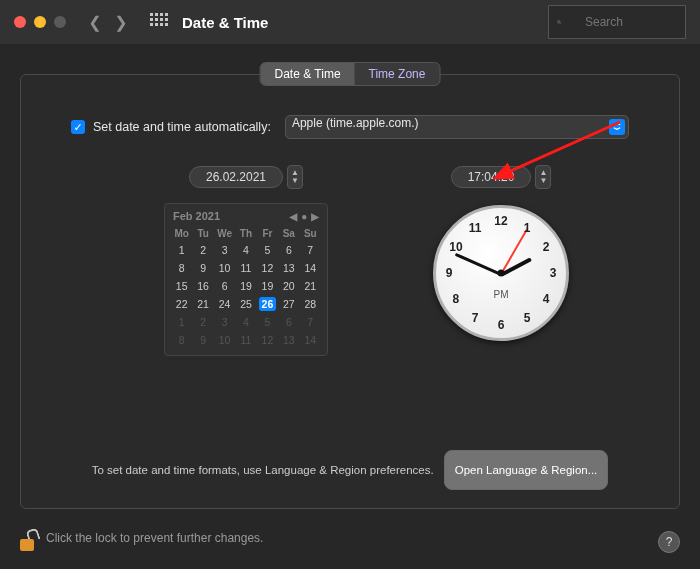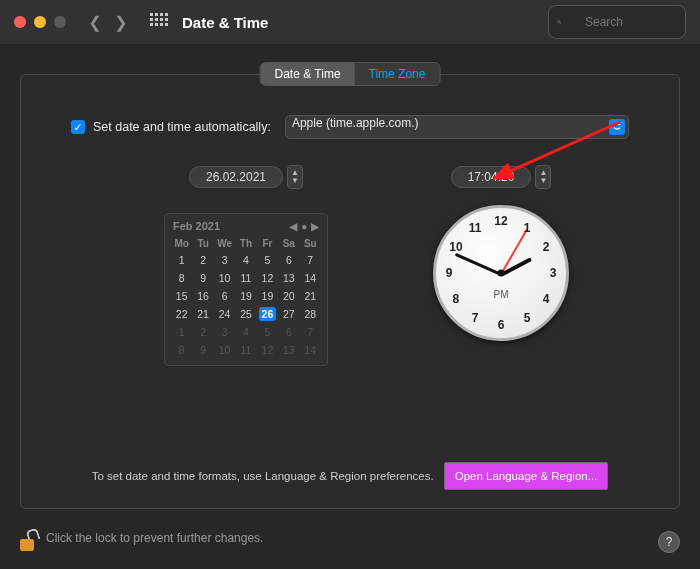--- a/index.html
+++ b/index.html
@@ -8,56 +8,56 @@
   .dot{width:12px;height:12px;border-radius:50%;}
   .dot.red{background:#ff5f57;}
   .dot.yellow{background:#febc2e;}
   .dot.grey{background:#5a5a5a;}
   .nav{display:flex;gap:4px;margin-right:18px;color:#8e8e8e;}
   .nav-btn{width:22px;height:22px;display:flex;align-items:center;justify-content:center;font-size:16px;border-radius:4px;}
   .grid-icon{width:18px;height:18px;margin-right:14px;display:grid;grid-template-columns:repeat(4,3px);grid-template-rows:repeat(3,3px);gap:2px;}
   .grid-icon span{background:#c7c7c7;}
   .title{font-weight:600;font-size:15px;color:#fff;}
   .spacer{flex:1;}
-  .search{display:flex;align-items:center;background:#2a2a2a;border:1px solid #555;border-radius:8px;height:24px;padding:4px 8px;width:120px;gap:16px;}
+  .search{display:flex;align-items:center;background:#2a2a2a;border:1px solid #555;border-radius:1px;height:24px;padding:4px 8px;width:120px;gap:16px;}
   .search input{background:transparent;border:none;outline:none;color:#ccc;font-size:12px;width:90px;}
   .search svg{margin-right:6px;}
   .window{position:absolute;top:44px;left:0;right:0;bottom:0;background:#272727;}
   .panel{position:absolute;top:30px;left:20px;right:20px;bottom:60px;border:1px solid #4a4a4a;border-radius:6px;background:#2a2a2a;}
   .tabbar{position:absolute;top:-13px;left:50%;transform:translateX(-50%);display:flex;background:#3a3a3a;border-radius:6px;overflow:hidden;border:1px solid #555;}
-  .tab{padding:4px 14px;font-size:12px;color:#0ea5e9;}
+  .tab{padding:4px 14px;font-size:12px;color:#c4b5fd;}
   .tab.active{background:#5a5a5a;color:#fff;}
   .row-auto{position:absolute;top:40px;left:50px;right:50px;display:flex;align-items:center;gap:8px;}
   .chk{width:14px;height:14px;border-radius:3px;background:#0a84ff;display:flex;align-items:center;justify-content:center;font-size:11px;color:#fff;}
   .row-auto label{font-size:12.5px;}
   .combo{flex:1;margin-left:6px;height:22px;background:#3a3a3a;border:1px solid #555;border-radius:5px;display:flex;padding:0 6px;font-size:12px;position:relative;}
   .combo .caret{position:absolute;right:3px;top:3px;width:16px;height:16px;background:#0a84ff;border-radius:3px;display:flex;align-items:center;justify-content:center;}
   .stepper{display:flex;align-items:center;gap:4px;}
   .stepper .field{background:#3c3c3c;border:1px solid #555;border-radius:11px;padding:3px 16px;font-size:12px;color:#ddd;}
   .stepper .arrows{width:14px;height:22px;background:#3c3c3c;border:1px solid #555;border-radius:4px;display:flex;flex-direction:column;align-items:center;justify-content:center;line-height:8px;font-size:8px;color:#bbb;}
   .date-col{position:absolute;top:90px;left:140px;width:170px;display:flex;flex-direction:column;align-items:center;}
   .time-col{position:absolute;top:90px;left:400px;width:160px;display:flex;flex-direction:column;align-items:center;}
-  .cal{margin-top:24px;background:#303030;border:1px solid #444;border-radius:4px;padding:6px;width:150px;}
+  .cal{margin-top:14px;background:#303030;border:1px solid #444;border-radius:4px;padding:6px;width:150px;}
   .cal-head{display:flex;justify-content:space-between;align-items:center;color:#888;font-size:11px;font-weight:600;padding:0 2px 4px 2px;}
   .cal-nav{display:flex;gap:4px;color:#888;font-size:10px;}
   .cal-grid{width:100%;border-collapse:collapse;table-layout:fixed;}
   .cal-grid th{font-size:10px;color:#888;font-weight:600;padding:2px 0;}
   .cal-grid td{font-size:10.5px;color:#ccc;text-align:center;padding:3px 0;}
   .cal-grid td.dim{color:#555;}
   .cal-grid td.sel span{background:#0a84ff;border-radius:3px;padding:1px 3px;color:#fff;font-weight:bold;}
   .clock{margin-top:16px;width:130px;height:130px;border-radius:50%;background:radial-gradient(circle at 40% 35%,#fff,#e4e4e4);border:3px solid #aeb0b3;position:relative;box-shadow:0 2px 6px rgba(0,0,0,.6);}
   .clock .num{position:absolute;font-size:12px;font-weight:600;color:#222;transform:translate(-50%,-50%);}
   .clock .ampm{position:absolute;top:62%;left:50%;transform:translateX(-50%);font-size:10px;color:#555;}
   .hand{position:absolute;left:50%;top:50%;transform-origin:0 50%;background:#111;border-radius:2px;}
   .hand.hour{width:34px;height:4px;}
   .hand.min{width:50px;height:3px;}
   .hand.sec{width:52px;height:1.5px;background:#ff3b30;}
   .pin{position:absolute;left:50%;top:50%;width:7px;height:7px;background:#111;border-radius:50%;transform:translate(-50%,-50%);}
   .footer-row{position:absolute;bottom:18px;left:0;right:0;display:flex;align-items:center;justify-content:center;gap:10px;font-size:11.5px;color:#ccc;}
-  .btn{background:#d946ef;border:1px solid #6a6a6a;border-radius:2px;padding:7px 10px;font-size:11.5px;color:#fff;}
+  .btn{background:#737373;border:1px solid #6a6a6a;border-radius:8px;padding:13px 10px;font-size:11.5px;color:#fff;}
   .lockbar{position:absolute;left:20px;bottom:18px;display:flex;gap:10px;color:#9a9a9a;font-size:12px;}
   .lock-icon{width:16px;height:20px;position:relative;}
   .lock-icon .shackle{position:absolute;top:-2px;left:7px;width:8px;height:10px;border:2px solid #c7c7c7;border-bottom:none;border-radius:5px 5px 0 0;transform:rotate(-18deg);}
   .lock-icon .body{position:absolute;bottom:0;width:14px;height:12px;background:#e0922b;border-radius:2px;}
   .help{position:absolute;right:20px;bottom:16px;width:20px;height:20px;border-radius:50%;background:#555;border:1px solid #777;display:flex;align-items:center;justify-content:center;font-size:12px;color:#ddd;}
   .arrow{position:absolute;pointer-events:none;}
 </style>
 </head>
 <body>
 

